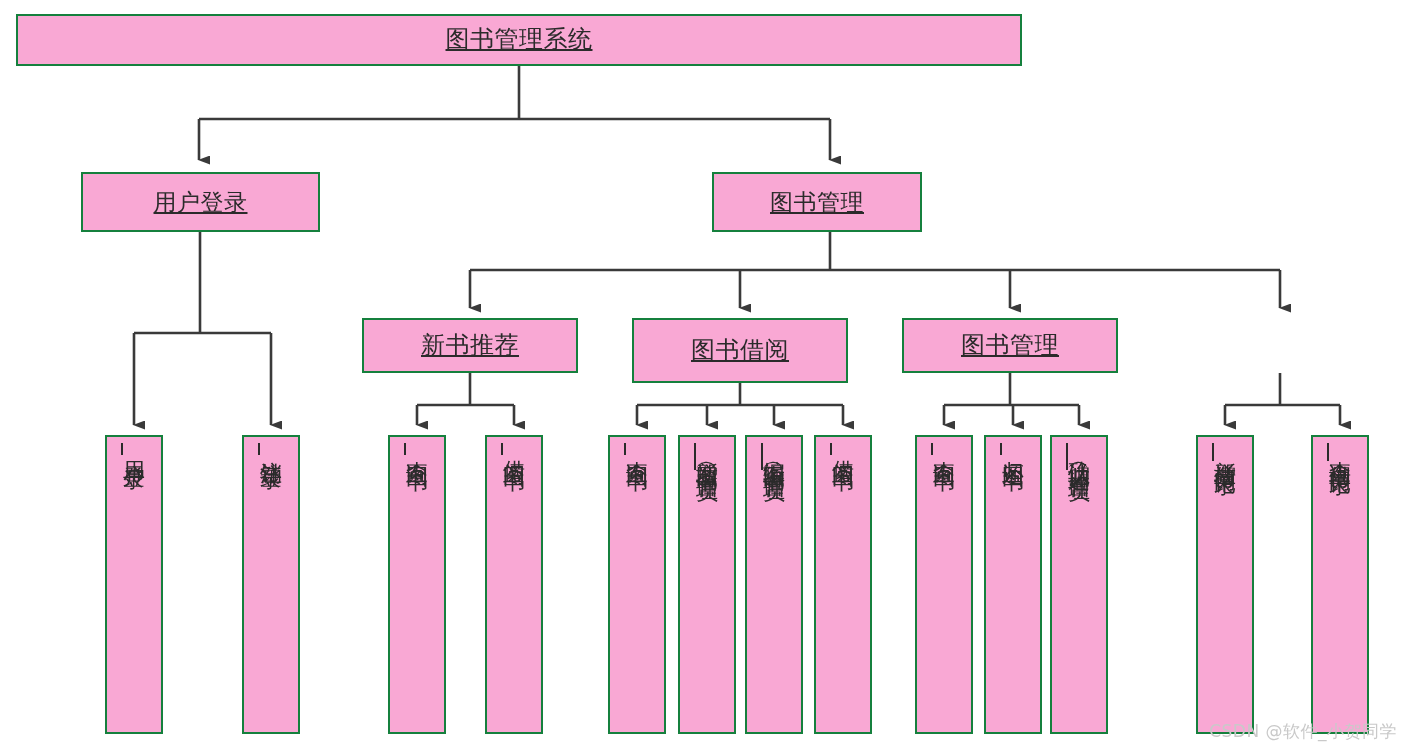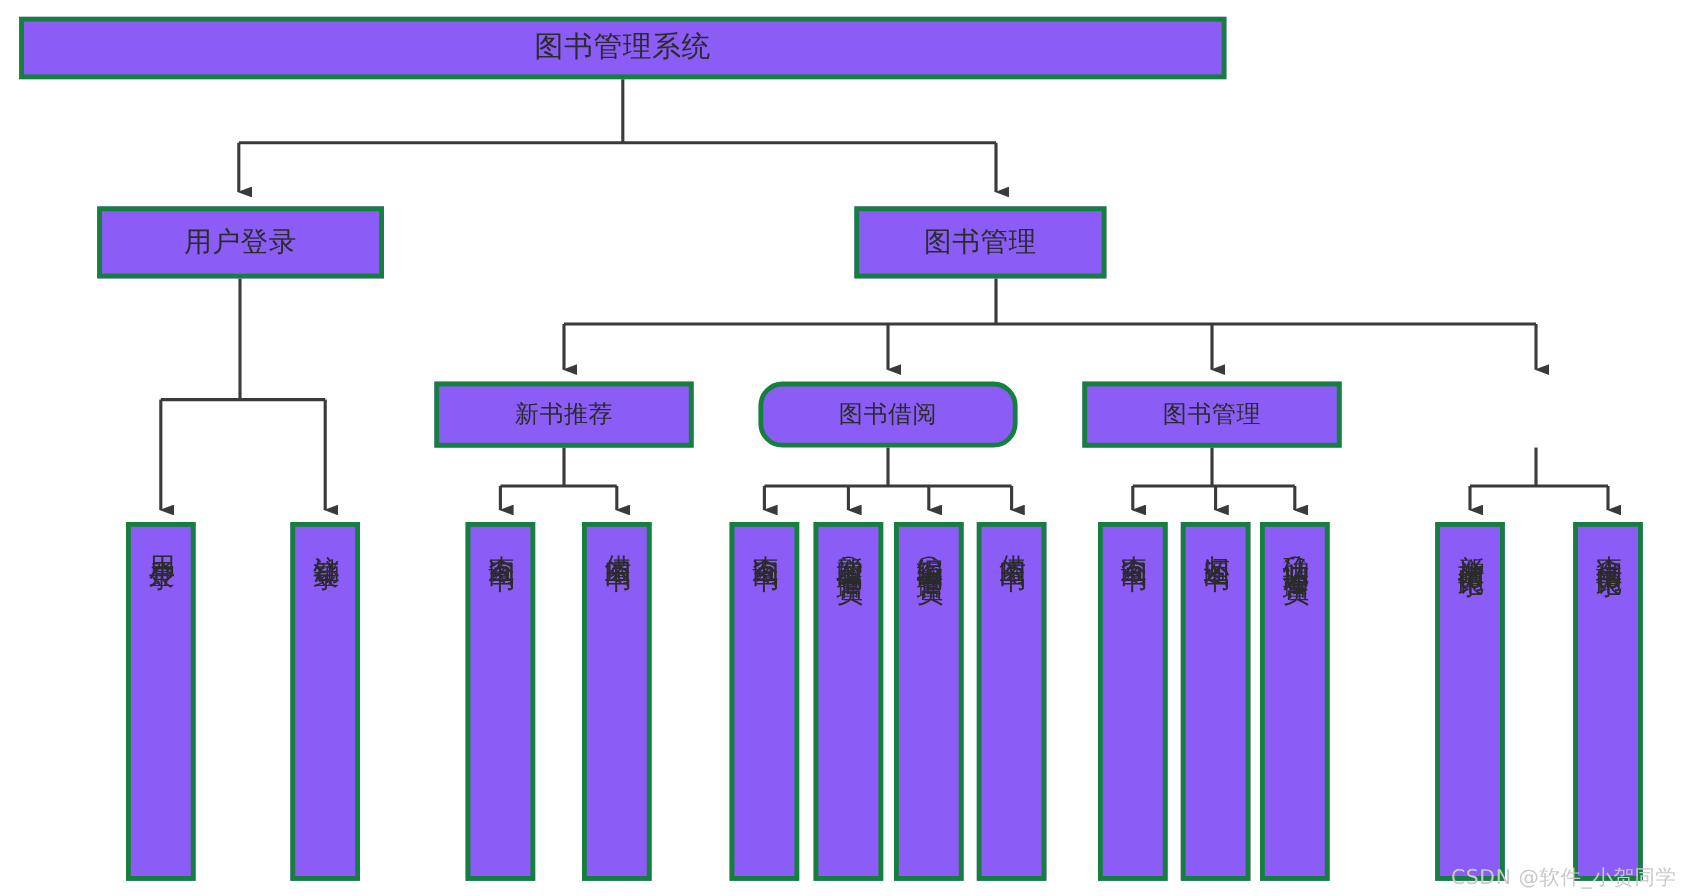--- a/index.html
+++ b/index.html
@@ -6,39 +6,40 @@
   html,body{margin:0;padding:0;background:#ffffff;}
   body{
     width:1405px;height:747px;position:relative;overflow:hidden;
     font-family:"DejaVu Sans","Liberation Sans",sans-serif;
   }
   #diagram-root{position:absolute;left:0;top:0;width:1405px;height:747px;}
   svg#tree-svg{position:absolute;left:0;top:0;width:1405px;height:747px;display:block;}
 
   .node-box{
     position:absolute;
-    background:#8b5cf6;
-    border:4px solid #15803d;
+    background:#f9a8d4;
+    border:2px solid #15803d;
     box-sizing:border-box;
     display:flex;
     align-items:center;
     justify-content:center;
     color:#2b2b2b;
+    text-decoration:underline;
   }
   .node-label{
     display:block;
     text-align:center;
     letter-spacing:0.5px;
     line-height:1.15;
     color:#2b2b2b;
     white-space:nowrap;
   }
   .node-root .node-label{font-size:24px;}
   .node-l2 .node-label{font-size:23px;}
-  .node-l3 .node-label{font-size:20px;text-align:center;}
+  .node-l3 .node-label{font-size:24px;text-align:center;}
 
   .node-leaf{
     align-items:flex-start;
     justify-content:center;
     padding-top:6px;
   }
   .node-leaf .node-label{
     writing-mode:vertical-rl;
     text-orientation:upright;
     font-size:22px;
@@ -122,21 +123,21 @@
   <div class="node-box node-l2" style="left:81px;top:172px;width:239px;height:60px;">
     <span class="node-label">用户登录</span>
   </div>
   <div class="node-box node-l2" style="left:712px;top:172px;width:210px;height:60px;">
     <span class="node-label">图书管理</span>
   </div>
 
   <div class="node-box node-l3" style="left:362px;top:318px;width:216px;height:55px;">
     <span class="node-label">新书推荐</span>
   </div>
-  <div class="node-box node-l3" style="left:632px;top:318px;width:216px;height:55px;border-radius:20px;">
+  <div class="node-box node-l3" style="left:632px;top:318px;width:216px;height:65px;">
     <span class="node-label">图书借阅</span>
   </div>
   <div class="node-box node-l3" style="left:902px;top:318px;width:216px;height:55px;">
     <span class="node-label">图书管理</span>
   </div>
 
   <div class="node-box node-leaf" style="left:105px;top:435px;width:58px;height:299px;">
     <span class="node-label">用户登录</span>
   </div>
   <div class="node-box node-leaf" style="left:242px;top:435px;width:58px;height:299px;">

